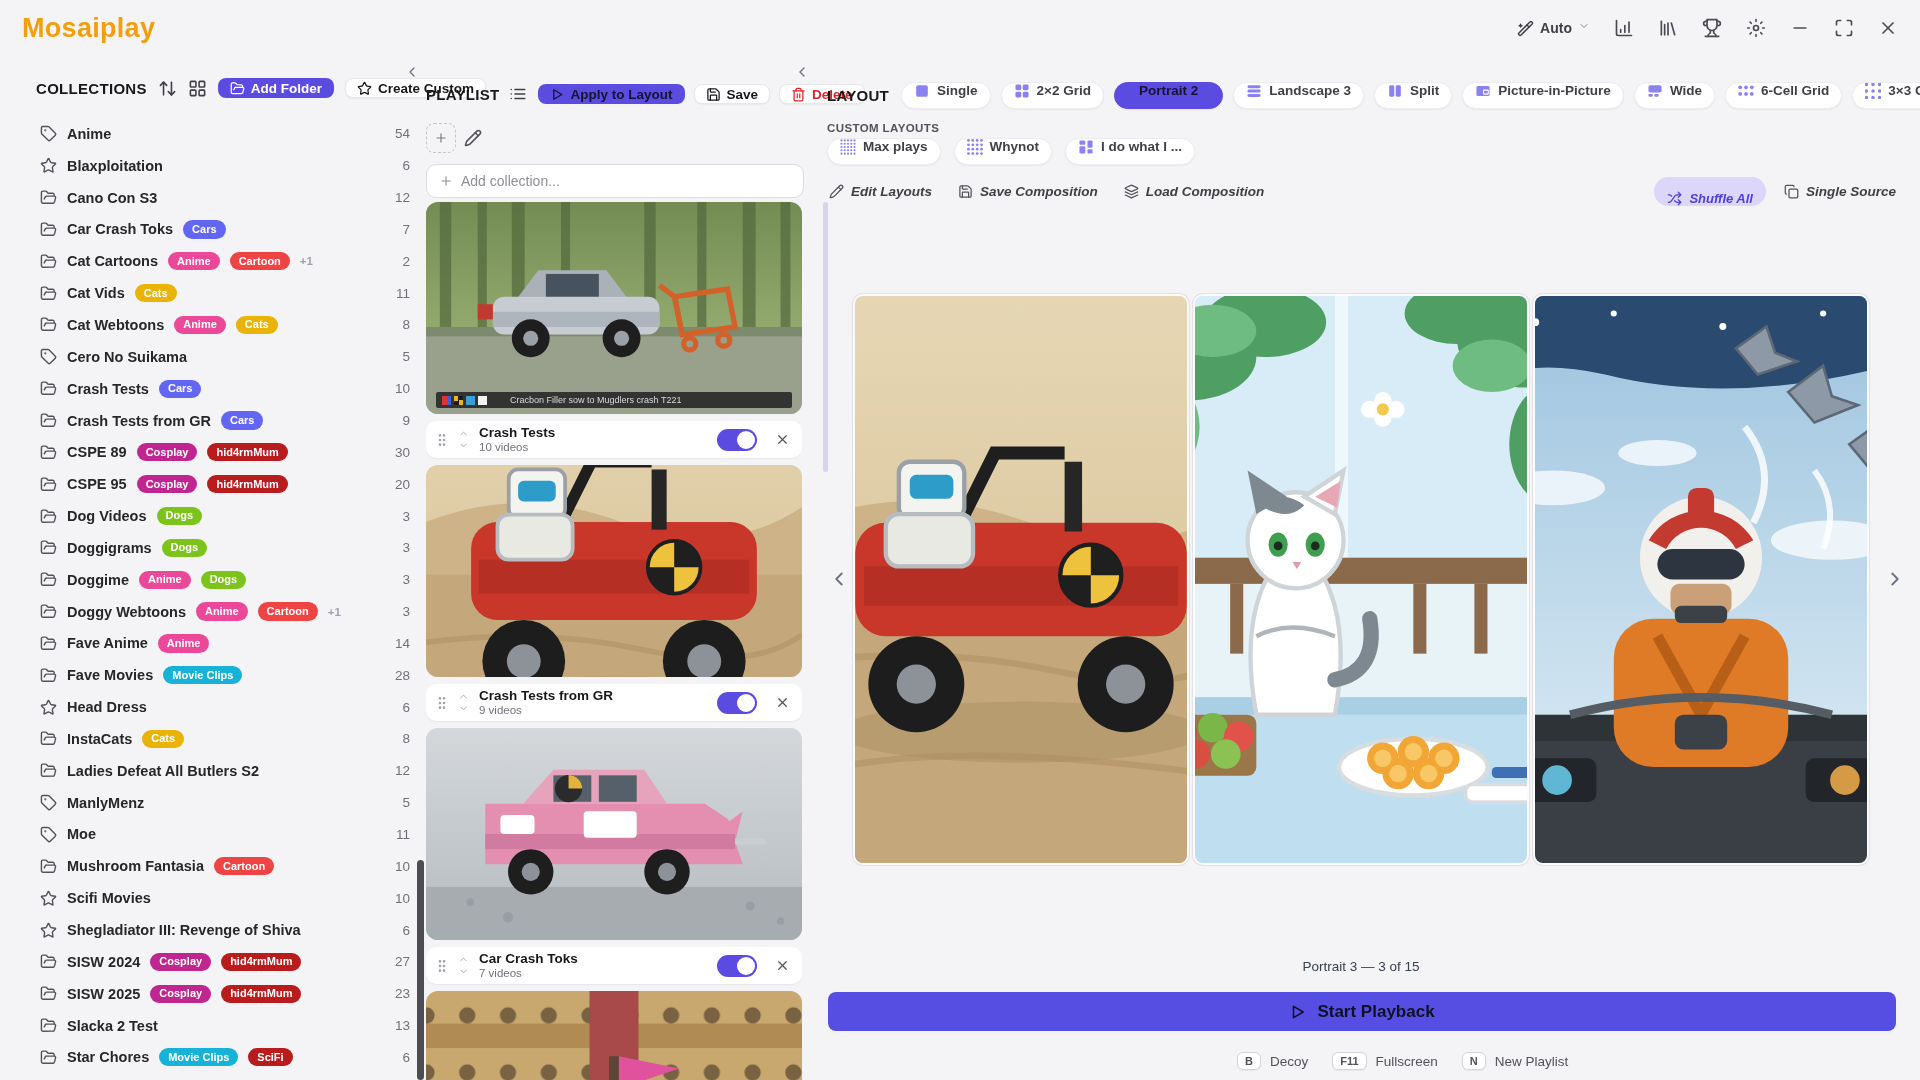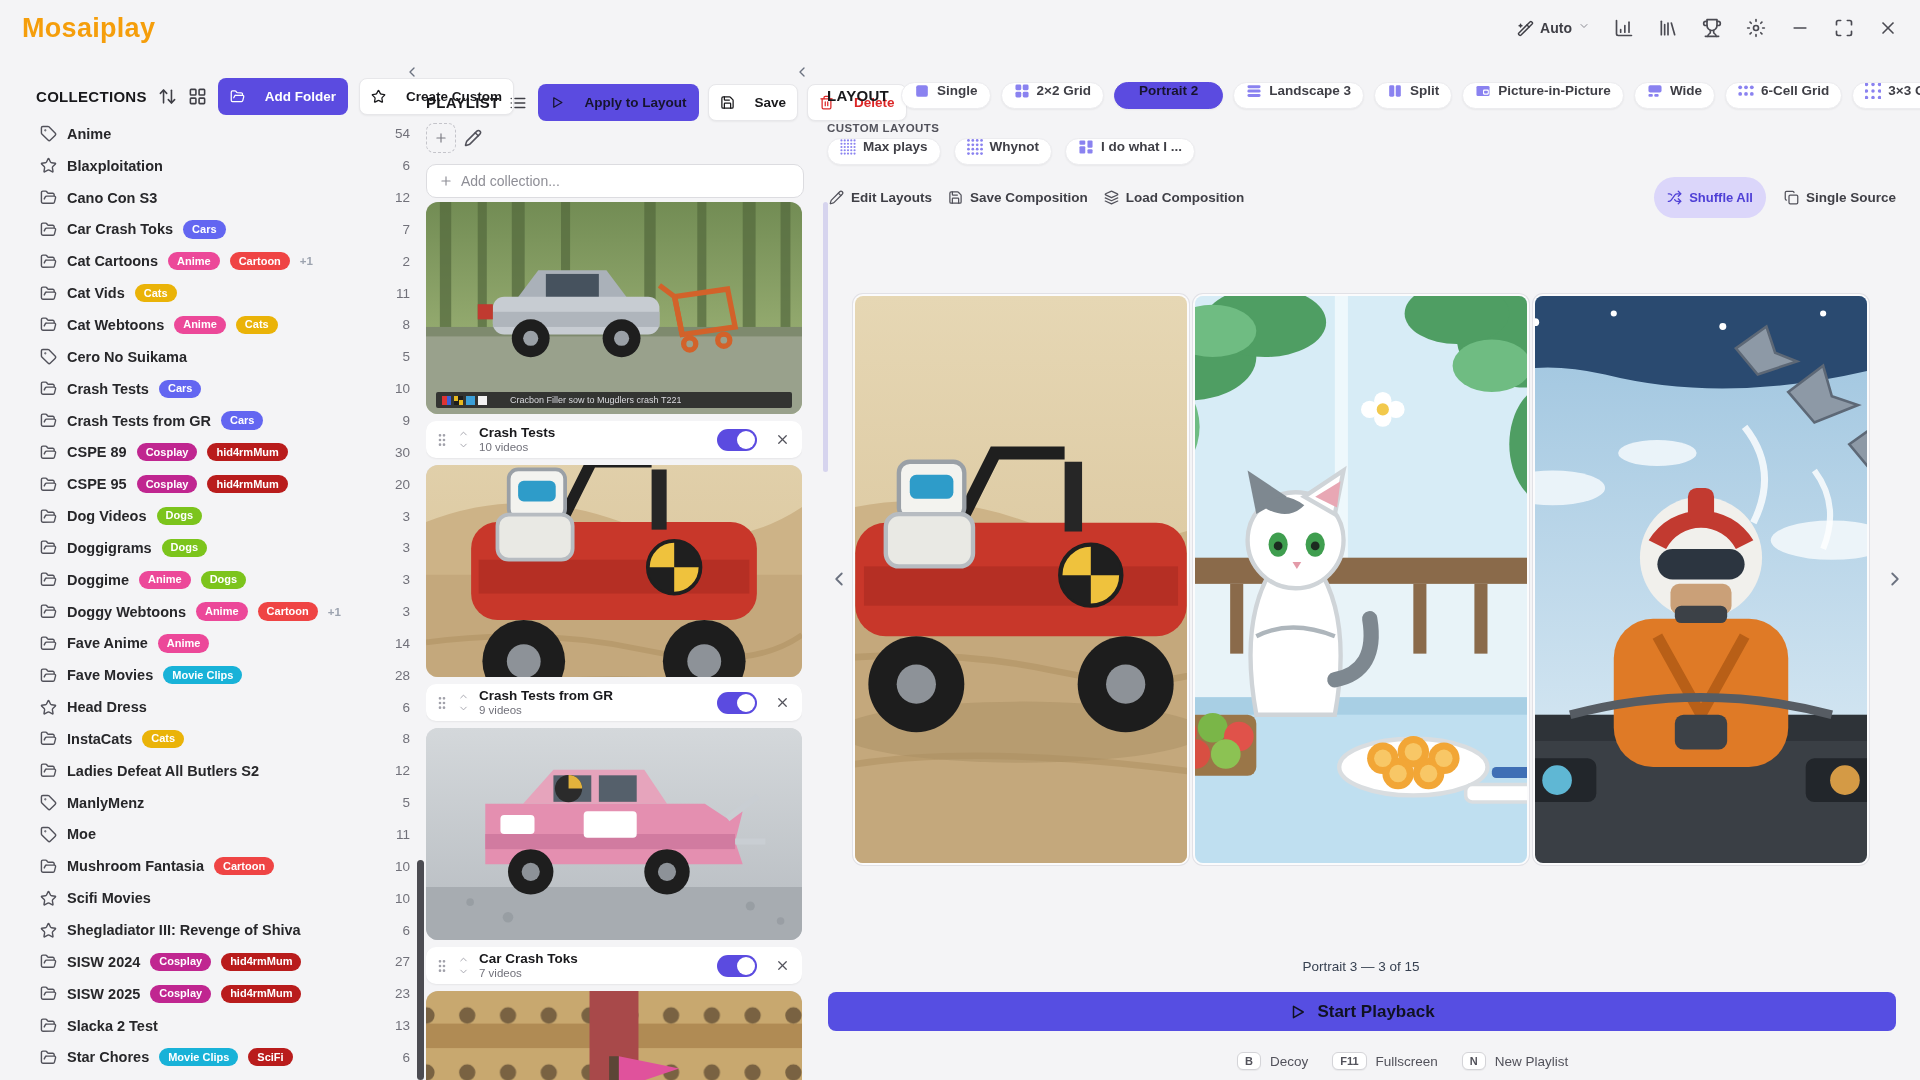--- a/index.html
+++ b/index.html
@@ -20,21 +20,21 @@
   .ic { display:inline-flex; }
   .ic svg { width:100%; height:100%; }
 
   
   .sidebar { position:absolute; top:56px; left:16px; width:412px; bottom:0; }
   .collapse { position:absolute; top:8px; width:16px; height:16px; color:#6b7280; cursor:pointer; }
   .sidebar .collapse { right:8px; }
   .side-head { position:absolute; top:22px; left:20px; right:16px; display:flex; align-items:center; gap:11px; }
   .side-title { font-size:15px; font-weight:700; letter-spacing:.3px; color:#18181b; margin-right:auto; }
   .head-ic { width:19px; height:19px; color:#3f3f46; cursor:pointer; display:inline-flex; }
-  .btn { height:37px; border-radius:8px; display:inline-flex; align-items:center; gap:20px; padding:0 11px; font-size:13.5px; font-weight:600; cursor:pointer; border:1px solid transparent; white-space:nowrap; }
+  .btn { height:20px; border-radius:8px; display:inline-flex; align-items:center; gap:6px; padding:0 11px; font-size:13.5px; font-weight:600; cursor:pointer; border:1px solid transparent; white-space:nowrap; }
   .btn .ic { width:15px; height:15px; }
   .btn-accent { background:#5b4be0; color:#fff; }
   .btn-white { background:#fff; color:#18181b; border-color:#e7e7ea; box-shadow:0 1px 2px rgba(0,0,0,.05); }
   .btn-danger { background:#fff; color:#dc2626; border-color:#e7e7ea; box-shadow:0 1px 2px rgba(0,0,0,.05); }
 
   .clist { position:absolute; top:62px; left:0; right:14px; bottom:0; overflow:hidden; }
   .crow { height:31.85px; display:flex; align-items:center; gap:10px; padding:0 4px 0 24px; cursor:pointer; }
   .crow .ic { width:17px; height:17px; color:#52525b; flex:none; }
   .cname { font-size:14.5px; font-weight:600; color:#27272a; white-space:nowrap; }
   .badge { border-radius:999px; padding:2.5px 9px; font-size:11px; font-weight:700; color:#fff; white-space:nowrap; line-height:1.2; }
@@ -81,25 +81,25 @@
 
   
   .laypanel { position:absolute; top:56px; left:816px; right:0; bottom:0; overflow:hidden; }
   .lay-row { position:absolute; top:26px; left:11px; right:-30px; display:flex; align-items:center; gap:10px; }
   .lay-title { font-size:15px; font-weight:700; letter-spacing:.3px; color:#18181b; margin-right:2px; }
   .lo-pill { height:27px; border-radius:999px; background:#fff; box-shadow:0 1px 2px rgba(0,0,0,.05); border:1px solid #ececef; display:inline-flex; align-items:flex-start; gap:7px; padding:0 12px; font-size:13.5px; font-weight:600; color:#3f3f46; cursor:pointer; white-space:nowrap; }
   .lo-pill.active { background:#5b4be0; color:#17142e; font-weight:700; padding:0 24px; border-color:#5b4be0; }
   .lo-pill .gly { display:inline-flex; width:16px; height:16px; }
   .custom-title { position:absolute; top:66px; left:11px; font-size:11.5px; font-weight:700; letter-spacing:.4px; color:#52525b; }
   .custom-row { position:absolute; top:82px; left:11px; display:flex; gap:13px; }
-  .actions-row { position:absolute; top:121px; left:13px; right:24px; display:flex; align-items:center; gap:16px; }
+  .actions-row { position:absolute; top:121px; left:13px; right:24px; display:flex; align-items:center; gap:26px;font-style:italic; }
   .act-btn { display:inline-flex; align-items:center; gap:7px; font-size:13.5px; font-weight:600; color:#3f3f46; cursor:pointer; }
   .act-btn .ic { width:15px; height:15px; color:#52525b; }
   .right-acts { margin-left:auto; display:flex; align-items:center; gap:18px; }
-  .shuffle-pill { height:41px; border-radius:999px; background:#dbd6fa; color:#4f40d6; display:inline-flex; align-items:center; gap:7px; padding:0 13px; font-size:13px; font-weight:600; cursor:pointer; }
+  .shuffle-pill { height:29px; border-radius:999px; background:#dbd6fa; color:#4f40d6; display:inline-flex; align-items:flex-end; gap:7px; padding:0 13px; font-size:13px; font-weight:600; cursor:pointer; }
   .shuffle-pill .ic { width:15px; height:15px; }
 
   .preview-cards { position:absolute; top:238px; left:37px; display:flex; gap:4px; }
   .pcard { width:336px; height:571px; border-radius:10px; overflow:hidden; position:relative; background:#fff; border:2px solid #fbfbfc; box-shadow:0 0 0 1px #e1e1e6; cursor:pointer; }
   .pcard svg.scene { position:absolute; inset:0; width:100%; height:100%; }
   .nav-arrow { position:absolute; top:512px; width:22px; height:22px; color:#6b7280; cursor:pointer; }
   .nav-left { left:12px; } .nav-right { left:1068px; }
   .pstatus { position:absolute; top:903px; left:37px; width:1016px; text-align:center; font-size:13.5px; color:#374151; }
   .start-btn { position:absolute; top:936px; left:12px; width:1068px; height:39px; border-radius:8px; background:#564ee2; display:flex; align-items:center; justify-content:center; gap:10px; font-size:17px; font-weight:700; color:#101223; cursor:pointer; }
   .start-btn .ic { width:18px; height:18px; }

